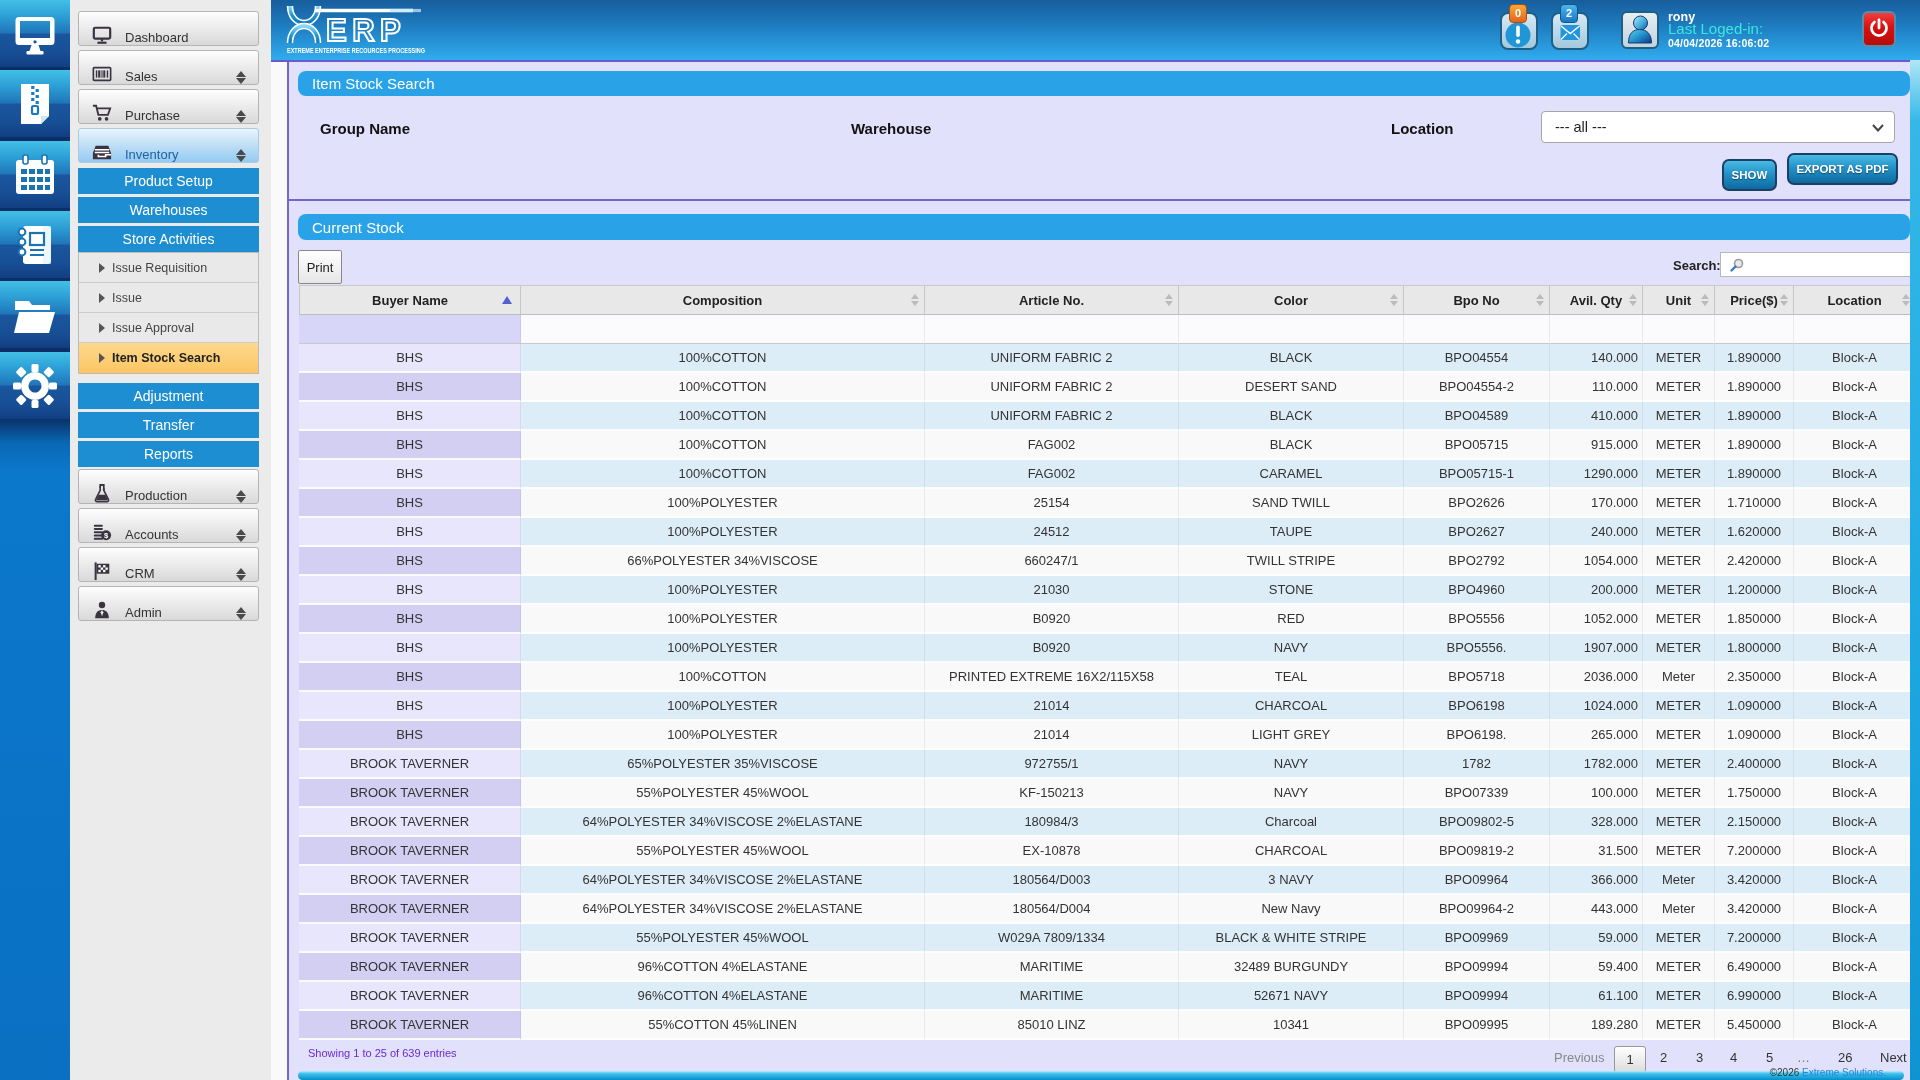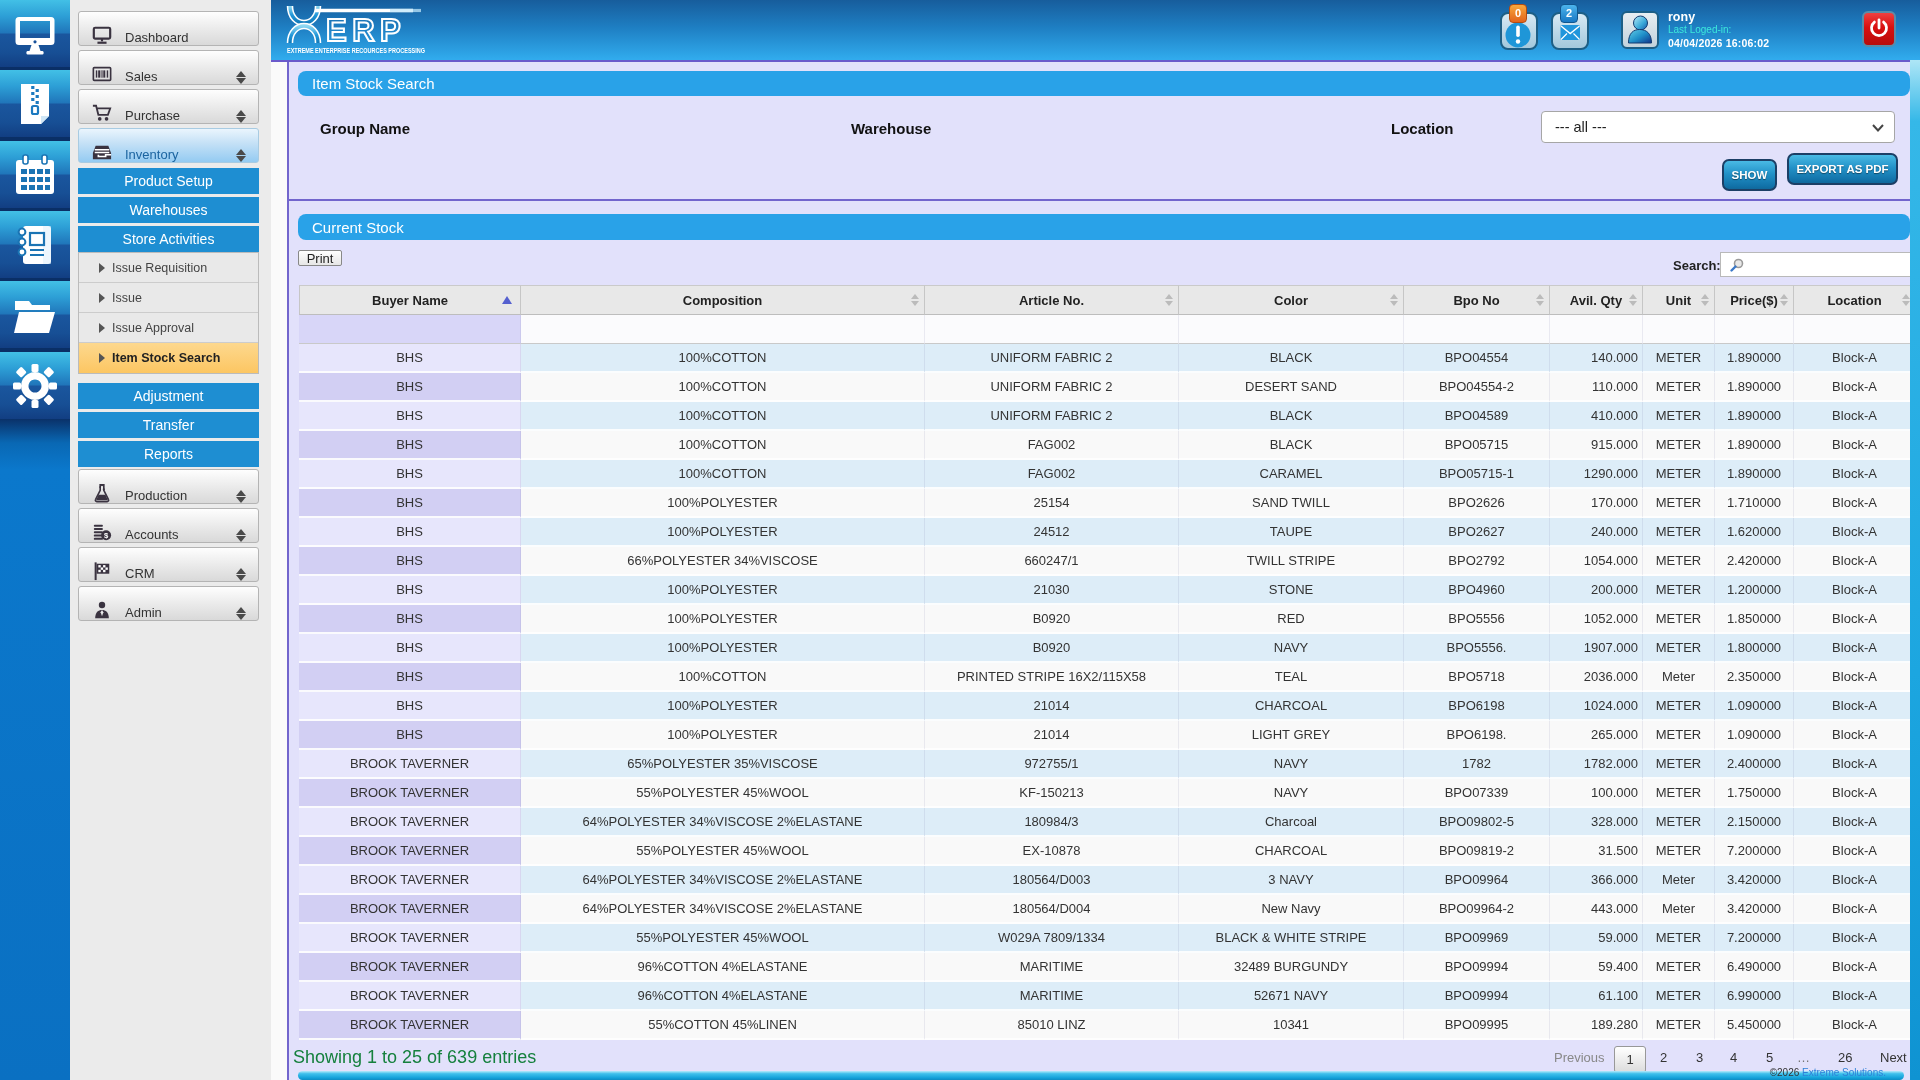--- a/index.html
+++ b/index.html
@@ -28,42 +28,42 @@
 #whitegap{position:absolute;left:271px;top:62px;width:16px;height:1018px;background:#fafafa}
 #pline{position:absolute;left:287px;top:62px;width:2px;height:1018px;background:#7265cd}
 #content{position:absolute;left:289px;top:62px;width:1621px;height:1018px;background:#e2e1fb;overflow:hidden}
 #vscroll{position:absolute;left:1910px;top:60px;width:10px;height:1020px;background:linear-gradient(180deg,#aee6f6 0,#35b8e8 6%,#1ca6e0 60%,#0f93d2 100%)}
 .pbar{position:absolute;left:9px;width:1612px;height:25px;background:#29a2e8;border-radius:8px;color:#fff;font-size:15px;display:flex;align-items:center;padding-left:14px}
 .lbl{position:absolute;font-size:15px;font-weight:bold;color:#111}
 .sel{position:absolute;height:32px;background:#fff;border:1px solid #a6a6a6;border-radius:4px;font-size:14.5px;color:#222;display:flex;align-items:center;padding-left:13px}
 .sel svg{position:absolute;right:10px;top:12px}
 .bbtn{position:absolute;height:32px;background:linear-gradient(180deg,#49bae4 0,#2392c8 45%,#1273aa 88%,#10699c 100%);border:2px solid #1c3f66;border-radius:7px;color:#fff;font-size:11.5px;font-weight:bold;display:flex;align-items:center;justify-content:center;text-shadow:0 1px 1px rgba(0,0,0,.45)}
 #sep2{position:absolute;left:0;top:137px;width:1621px;height:2px;background:#7265cd}
-#printbtn{position:absolute;left:9px;top:188px;width:44px;height:16px;background:linear-gradient(180deg,#ffffff,#e6e6e6);border:1px solid #888;border-radius:2px;font-size:13px;color:#222;display:flex;align-items:center;justify-content:center}
+#printbtn{position:absolute;left:9px;top:188px;width:44px;height:34px;background:linear-gradient(180deg,#ffffff,#e6e6e6);border:1px solid #888;border-radius:2px;font-size:13px;color:#222;display:flex;align-items:center;justify-content:center}
 #searchlbl{position:absolute;left:1384px;top:196px;font-size:13px;font-weight:bold;color:#222}
 #searchbox{position:absolute;left:1431px;top:190px;width:191px;height:25px;background:#fff;border:1px solid #b9b9b9}
 
 #tablewrap{position:absolute;left:10px;top:223px;width:1611px;height:756px;overflow:hidden}
 table{border-collapse:separate;border-spacing:0;table-layout:fixed;width:1617px}
 th{height:30px;background:#e8e8e8;border-right:1px solid #c6c6c6;border-top:1px solid #cacaca;border-bottom:1px solid #bdbdbd;font-weight:bold;font-size:13px;color:#222;position:relative;padding:0}
 th:first-child{border-left:1px solid #c6c6c6}
 td{height:29px;text-align:center;color:#333;font-size:13px;padding:0;border-right:1px solid rgba(130,130,170,.14);border-bottom:2px solid rgba(255,255,255,.9)}
 tr.f td{background:#fbfbfd;border-bottom:1px solid #c9c9c9}
 tr.f td:first-child{background:#d8d6f8}
 tr.o td{background:#ddedf8}
 tr.o td:first-child{background:#e7e6fc}
 tr.e td{background:#f9f9f9}
 tr.e td:first-child{background:#d2cff3}
 td.q{text-align:right;padding-right:4px}
 .sortud{position:absolute;right:5px;top:8px;display:flex;flex-direction:column;gap:2px}
 .su{width:0;height:0;border-left:4px solid transparent;border-right:4px solid transparent;border-bottom:5px solid #bbb}
 .sd{width:0;height:0;border-left:4px solid transparent;border-right:4px solid transparent;border-top:5px solid #bbb}
 .sasc{position:absolute;right:8px;top:10px;width:0;height:0;border-left:5px solid transparent;border-right:5px solid transparent;border-bottom:8px solid #5560cf}
 
-#info{position:absolute;left:4px;top:985px;font-size:18px;color:#15803d}
+#info{position:absolute;left:19px;top:985px;font-size:11px;color:#6d28d9}
 #paging{position:absolute;left:1240px;top:979px;width:380px;height:30px;font-size:13px;color:#333}
 #paging span{position:absolute;top:9px}
 #page1{position:absolute;left:1325px;top:984px;width:32px;height:27px;background:linear-gradient(180deg,#fff,#dcdcdc);border:1px solid #989898;border-radius:3px;display:flex;align-items:center;justify-content:center;font-size:13px;color:#333}
 #hscroll{position:absolute;left:9px;top:1009px;width:1606px;height:9px;border-radius:5px;background:linear-gradient(180deg,#b8eafa 0,#3fc0ec 30%,#14a2da 75%,#0d8cc4 100%)}
 #copyr{position:absolute;right:24px;top:1005px;font-size:10px;color:#333}
 #copyr b{color:#2f80d8;font-weight:normal}
 </style>
 </head>
 <body>
 <div id="stage">
@@ -290,21 +290,21 @@
             <linearGradient id="avb" x1="0" y1="0" x2="1" y2=".9">
               <stop offset="0" stop-color="#64d0e8"></stop>
               <stop offset=".55" stop-color="#1e8ec8"></stop>
               <stop offset="1" stop-color="#123c90"></stop>
             </linearGradient>
           </defs>
           <circle cx="17.5" cy="10" r="7" fill="url(#avh)" stroke="#123a70" stroke-width="1"></circle>
           <path d="M5.5 30 C5.5 20 10.5 16.5 16.5 16.5 C23.5 16.5 28.5 20.5 28.5 30 Z" fill="url(#avb)" stroke="#123a70" stroke-width="1"></path>
         </svg>
     </div>
-    <div style="position:absolute;left:1397px;top:11px;color:#fff;font-size:12.5px;font-weight:bold;line-height:12.4px">rony<br><span style="color:#3be8dc;font-weight:normal;font-size:10px">Last Loged-in:</span><br><span style="font-size:10.5px;letter-spacing:.2px">04/04/2026 16:06:02</span></div>
+    <div style="position:absolute;left:1397px;top:11px;color:#fff;font-size:12.5px;font-weight:bold;line-height:12.4px">rony<br><span style="color:#3be8dc;font-weight:normal;font-size:15px">Last Loged-in:</span><br><span style="font-size:10.5px;letter-spacing:.2px">04/04/2026 16:06:02</span></div>
     <div style="position:absolute;left:1591px;top:11px;width:34px;height:36px;background:linear-gradient(180deg,#f04040,#d81010 45%,#b80c0c);border:2px solid #5a8ca8;border-radius:6px">
       <svg width="22" height="22" viewBox="0 0 24 24" style="margin:4px">
           <path d="M12 3 L12 12" stroke="#fff" stroke-width="3" stroke-linecap="round"></path>
           <path d="M7 5.5 A8.2 8.2 0 1 0 17 5.5" fill="none" stroke="#fff" stroke-width="3" stroke-linecap="round"></path>
         </svg>
     </div>
   </div>
 
   <div id="whitegap"></div>
   <div id="vscroll"></div>
@@ -505,21 +505,21 @@
               <td>NAVY</td>
               <td>BPO5556.</td>
               <td class="q">1907.000</td>
               <td>METER</td>
               <td>1.800000</td>
               <td>Block-A</td>
             </tr>
     <tr class="e">
               <td>BHS</td>
               <td>100%COTTON</td>
-              <td>PRINTED STRIPE 16X2/115X58</td>
+              <td>PRINTED EXTREME 16X2/115X58</td>
               <td>TEAL</td>
               <td>BPO5718</td>
               <td class="q">2036.000</td>
               <td>Meter</td>
               <td>2.350000</td>
               <td>Block-A</td>
             </tr>
     <tr class="o">
               <td>BHS</td>
               <td>100%POLYESTER</td>

